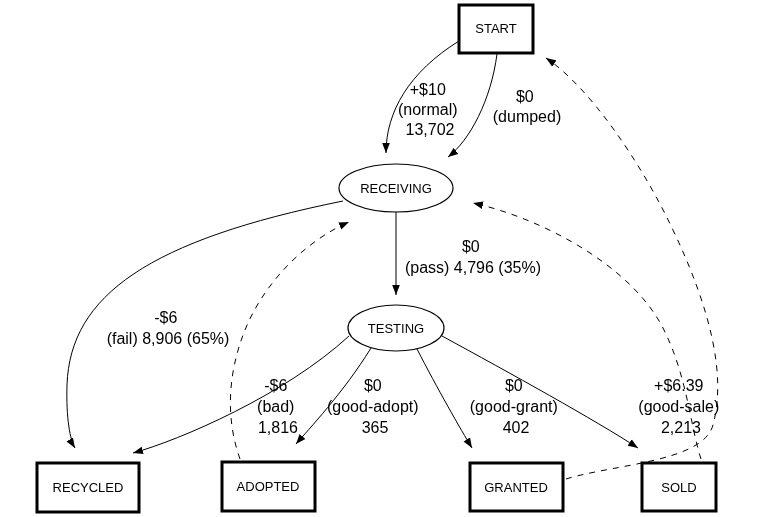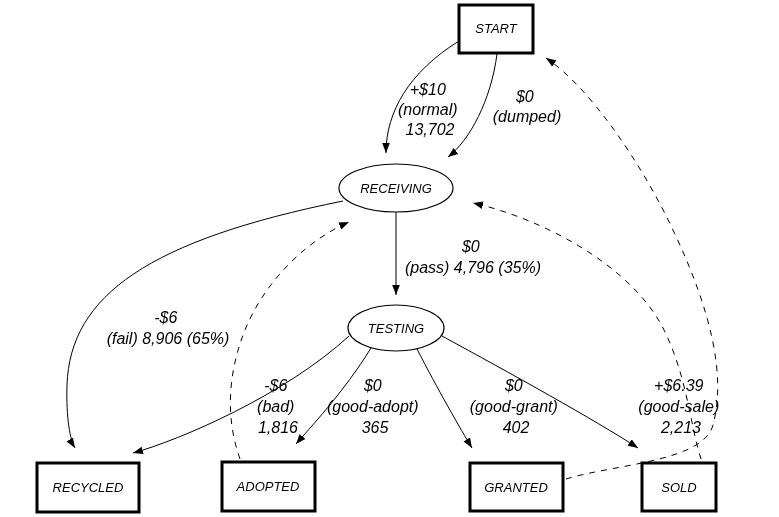--- a/index.html
+++ b/index.html
@@ -1,16 +1,16 @@
 <!DOCTYPE html>
 <html><head>
 <meta charset="utf-8">
 <style>
   html,body{margin:0;padding:0;background:#ffffff;}
-  .stage{position:relative;width:779px;height:517px;background:#ffffff;overflow:hidden;font-style:italic;}
+  .stage{position:relative;width:779px;height:517px;background:#ffffff;overflow:hidden;}
   svg{display:block;}
   .edge{fill:none;stroke:#000000;stroke-width:1;}
   .edge.dashed{stroke-dasharray:6 6;}
   .node-box{fill:#ffffff;stroke:#000000;stroke-width:3;}
   .node-ellipse{fill:#ffffff;stroke:#000000;stroke-width:1.2;}
   .nlabel{font-family:"Liberation Sans",sans-serif;font-size:13px;fill:#000000;text-anchor:middle;}
   .elabel{font-family:"Liberation Sans",sans-serif;font-size:16px;fill:#000000;text-anchor:middle;}
 </style>
 </head>
 <body>

